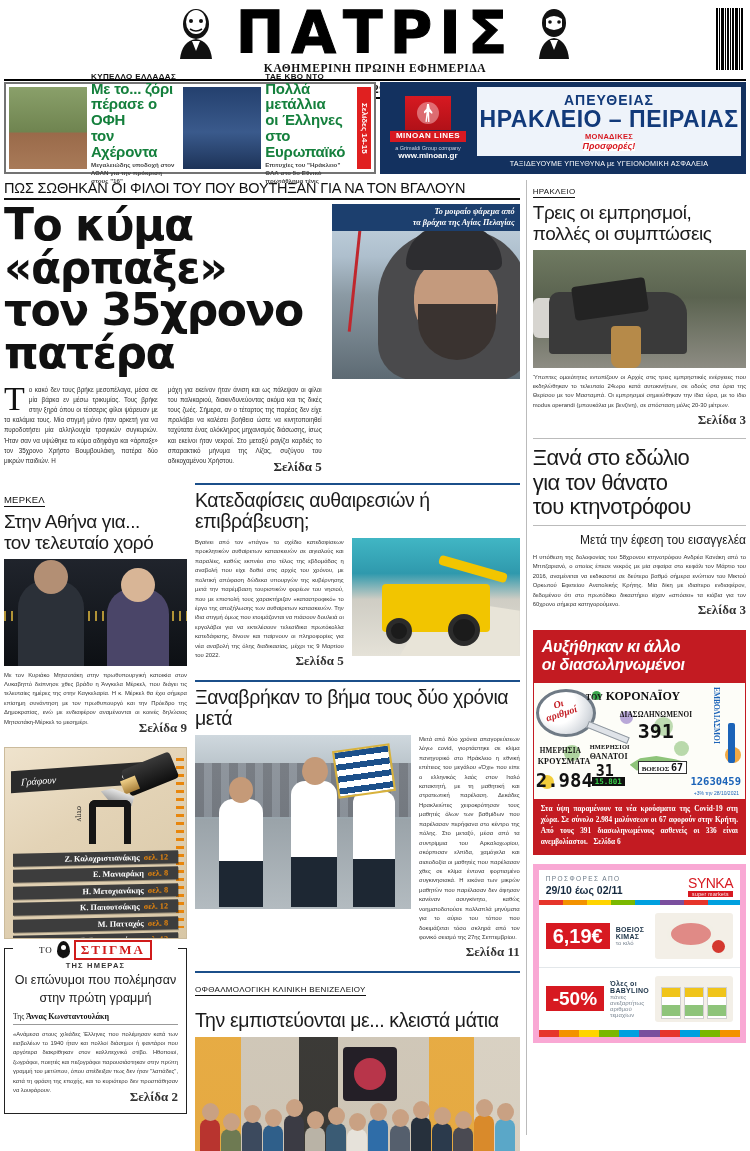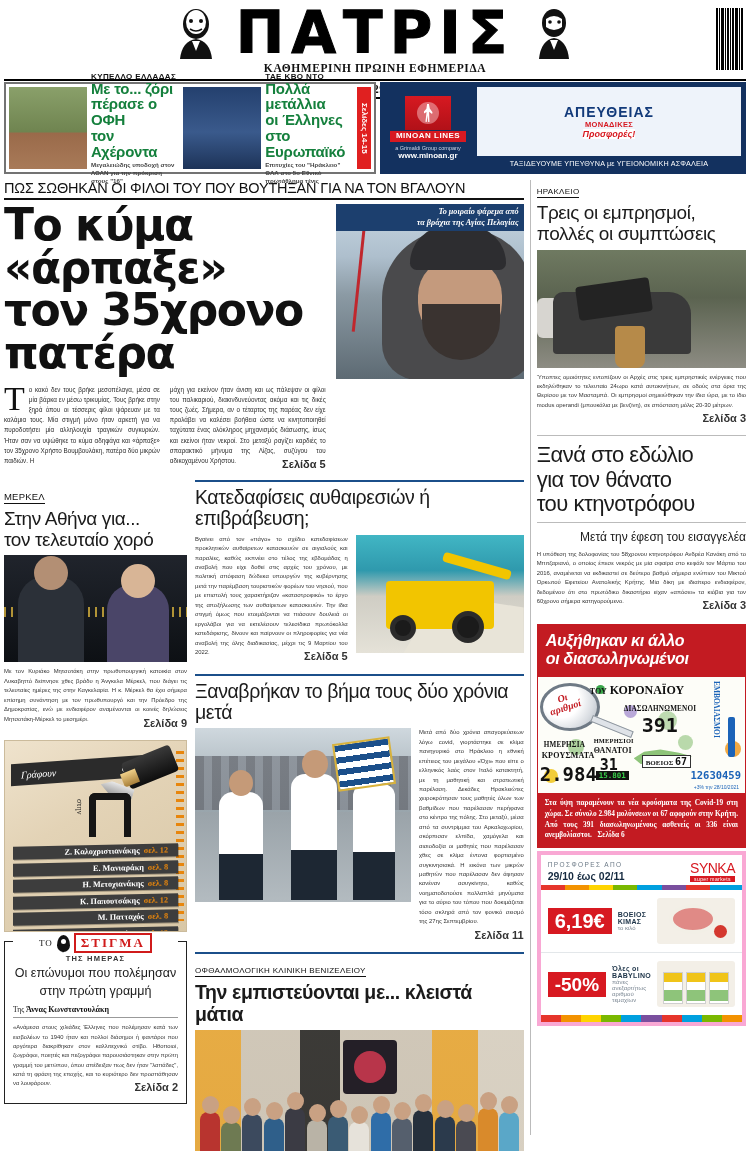--- a/index.html
+++ b/index.html
@@ -119,21 +119,21 @@
     position:absolute; right:0; top:0; width:188px; background:#1c3f6e; color:#fff;
     font-family:"Liberation Serif", serif; font-style:italic; font-weight:700; font-size:8.2px;
     text-align:right; padding:3px 5px; line-height:1.3;
   }
   .lead-body { display:flex; gap:10px; margin-top:6px; }
   .lead-col { flex:1 1 0; font-family:"Liberation Sans", sans-serif; font-size:6.3px; line-height:1.62; text-align:justify; color:#2b2b2b; }
   .dropcap {
     float:left; font-family:"Liberation Serif", serif; font-size:34px; line-height:0.74;
     padding:1px 4px 0 0; font-weight:400; color:#111;
   }
-  .page-ref { font-weight:700; font-family:Liberation Sans, sans-serif; font-size:11px; float:right; }
+  .page-ref { font-weight:700; font-family:Liberation Serif, serif; font-size:13px; float:right; }
   .lead-body-photo { flex: 0 0 188px; }
 
   
   .kicker-sm {
     font-size:9.5px; font-weight:400; letter-spacing:0.2px; color:#111;
     border-bottom:1.5px solid #111; display:inline-block; padding-bottom:1px;
   }
   .kicker-serif {
     font-family:"Liberation Sans", sans-serif; font-size:8px; letter-spacing:0.3px;
     border-bottom:1px solid #111; display:inline-block; padding-bottom:1px;
@@ -254,21 +254,21 @@
   .ci-virus { position:absolute; border-radius:50%; }
   .ci-crete { position:absolute; left:96px; top:72px; width:58px; height:16px; background:#8ec47a; clip-path:polygon(0 60%,18% 20%,46% 6%,78% 26%,100% 48%,86% 96%,40% 88%,12% 96%); }
   .ci-cretebox { position:absolute; left:104px; top:78px; background:#fff; border:1px solid #333; padding:0 3px; font-family:"Liberation Serif",serif; font-weight:700; font-size:7px;}
   .ci-cretenum { font-family:"DejaVu Sans Mono", monospace; font-size:10px; font-weight:700;}
   .ci-deathbox { position:absolute; left:58px; top:94px; background:#111; color:#39d04a; font-family:"DejaVu Sans Mono", monospace; font-size:7.5px; font-weight:700; padding:0 3px;}
   .ci-total { position:absolute; right:4px; bottom:12px; color:#1b63b8; font-family:"DejaVu Sans Mono", monospace; font-weight:700; font-size:10.5px;}
   .ci-delta { position:absolute; right:6px; bottom:3px; color:#1b63b8; font-size:5px;}
   .covid-foot { background:#c31b22; color:#fff; font-family:"Liberation Serif",serif; font-weight:700; font-size:7.3px; line-height:1.5; padding:5px 7px 6px; text-align:justify; }
 
   
-  .synka { margin-top:3px; border:4px solid #f9a8d4; background:#fff; }
+  .synka { margin-top:9px; border:6px solid #f9a8d4; background:#fff; }
   .sy-top { display:flex; align-items:center; justify-content:space-between; padding:5px 7px 3px; }
   .sy-offers { font-size:6.5px; color:#6c7a87; letter-spacing:1.4px; }
   .sy-dates { font-size:10.5px; font-weight:700; color:#14293f; margin-top:2px; }
   .sy-logo { text-align:center; }
   .sy-logo .lg { color:#1b63b8; font-size:14px; font-weight:400; letter-spacing:-0.5px; }
   .sy-logo .lg span { color:#d71921; }
   .sy-logo .sm { background:#d71921; color:#fff; font-size:5px; padding:0 4px; letter-spacing:.4px;}
   .sy-stripe { height:5px; background:linear-gradient(90deg,#e6352b 0 12%,#f39200 12% 24%,#ffd400 24% 36%,#7ab800 36% 48%,#00a0df 48% 60%,#7a4f9e 60% 72%,#e6352b 72% 84%,#00a0df 84% 100%); }
   .sy-prod { display:flex; align-items:center; gap:6px; padding:8px 7px; border-bottom:1px solid #e3e7ea; }
   .sy-price { background:#d71921; color:#fff; font-size:20px; font-weight:700; padding:3px 7px; line-height:1; }
@@ -364,20 +364,21 @@
         <div class="minoan-box">
             <div class="minoan-fig"></div>
           </div>
         <div class="minoan-name">MINOAN LINES</div>
         <div class="minoan-tag">a Grimaldi Group company</div>
         <div class="minoan-url">www.minoan.gr</div>
       </div>
       <div class="minoan-right">
         <div class="minoan-white">
           <div class="minoan-l1">ΑΠΕΥΘΕΙΑΣ</div>
+          <div class="minoan-l2">ΗΡΑΚΛΕΙΟ – ΠΕΙΡΑΙΑΣ</div>
           <div class="minoan-offer">
             <div class="minoan-o1">ΜΟΝΑΔΙΚΕΣ</div>
             <div class="minoan-o2">Προσφορές!</div>
           </div>
         </div>
         <div class="minoan-foot">ΤΑΞΙΔΕΥΟΥΜΕ ΥΠΕΥΘΥΝΑ με ΥΓΕΙΟΝΟΜΙΚΗ ΑΣΦΑΛΕΙΑ</div>
       </div>
     </div>
   </div>
 
@@ -524,21 +525,21 @@
               </div>
               <div class="mid-col body-sm">
                 <span>Μετά από δύο χρόνια απαγορεύσεων λόγω covid, γιορτάστηκε σε κλίμα πανηγυρικό στο Ηράκλειο η εθνική επέτειος του μεγάλου «Όχι» που είπε ο ελληνικός λαός στον Ιταλό κατακτητή, με τη μαθητική και στρατιωτική παρέλαση. Δεκάδες Ηρακλειώτες χειροκρότησαν τους μαθητές όλων των βαθμίδων που παρέλασαν περήφανα στο κέντρο της πόλης. Στο μεταξύ, μέσα από τα συντρίμμια του Αρκαλοχωρίου, σκόρπισαν ελπίδα, χαμόγελα και αισιοδοξία οι μαθητές που παρέλασαν χθες σε κλίμα έντονα φορτισμένο συγκινησιακά. Η εικόνα των μικρών μαθητών που παρέλασαν δεν άφησαν κανέναν ασυγκίνητο, καθώς νοηματοδοτούσε πολλαπλά μηνύματα για το αύριο του τόπου που δοκιμάζεται τόσο σκληρά από τον φονικό σεισμό της 27ης Σεπτεμβρίου.</span>
                 <span class="page-ref">Σελίδα 11</span>
               </div>
             </div>
           </div>
 
           <div class="mid-block">
             <div class="kicker-serif">ΟΦΘΑΛΜΟΛΟΓΙΚΗ ΚΛΙΝΙΚΗ ΒΕΝΙΖΕΛΕΙΟΥ</div>
-            <div class="mid-h" style="margin-top:5px;font-weight:bold;">Την εμπιστεύονται με... κλειστά μάτια</div>
+            <div class="mid-h" style="margin-top:14px;">Την εμπιστεύονται με... κλειστά μάτια</div>
             <div class="clinic-photo">
               <div class="cl-wall"></div>
               <div class="cl-poster"></div>
               <div class="cl-row">
                 <div class="cl-p" style="height:96px;background:#b8342f"></div>
                 <div class="cl-p" style="height:86px;background:#6e7a52"></div>
                 <div class="cl-p" style="height:94px;background:#3c4a5e"></div>
                 <div class="cl-p" style="height:90px;background:#2f5f8a"></div>
                 <div class="cl-p" style="height:100px;background:#3b3b44"></div>
                 <div class="cl-p" style="height:88px;background:#b9b3a6"></div>

